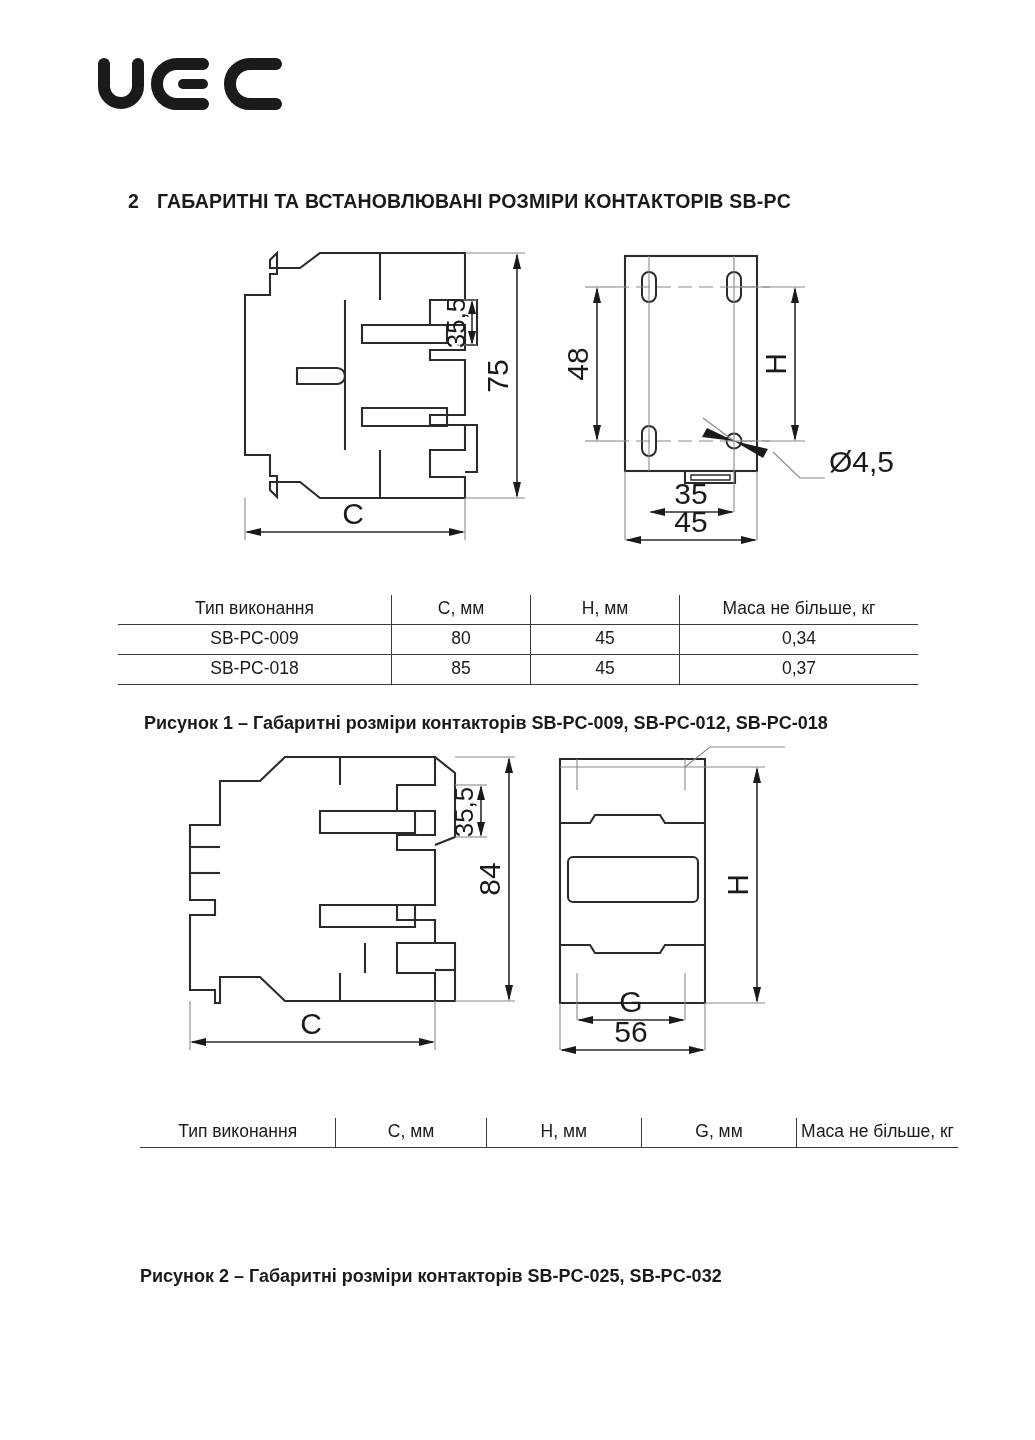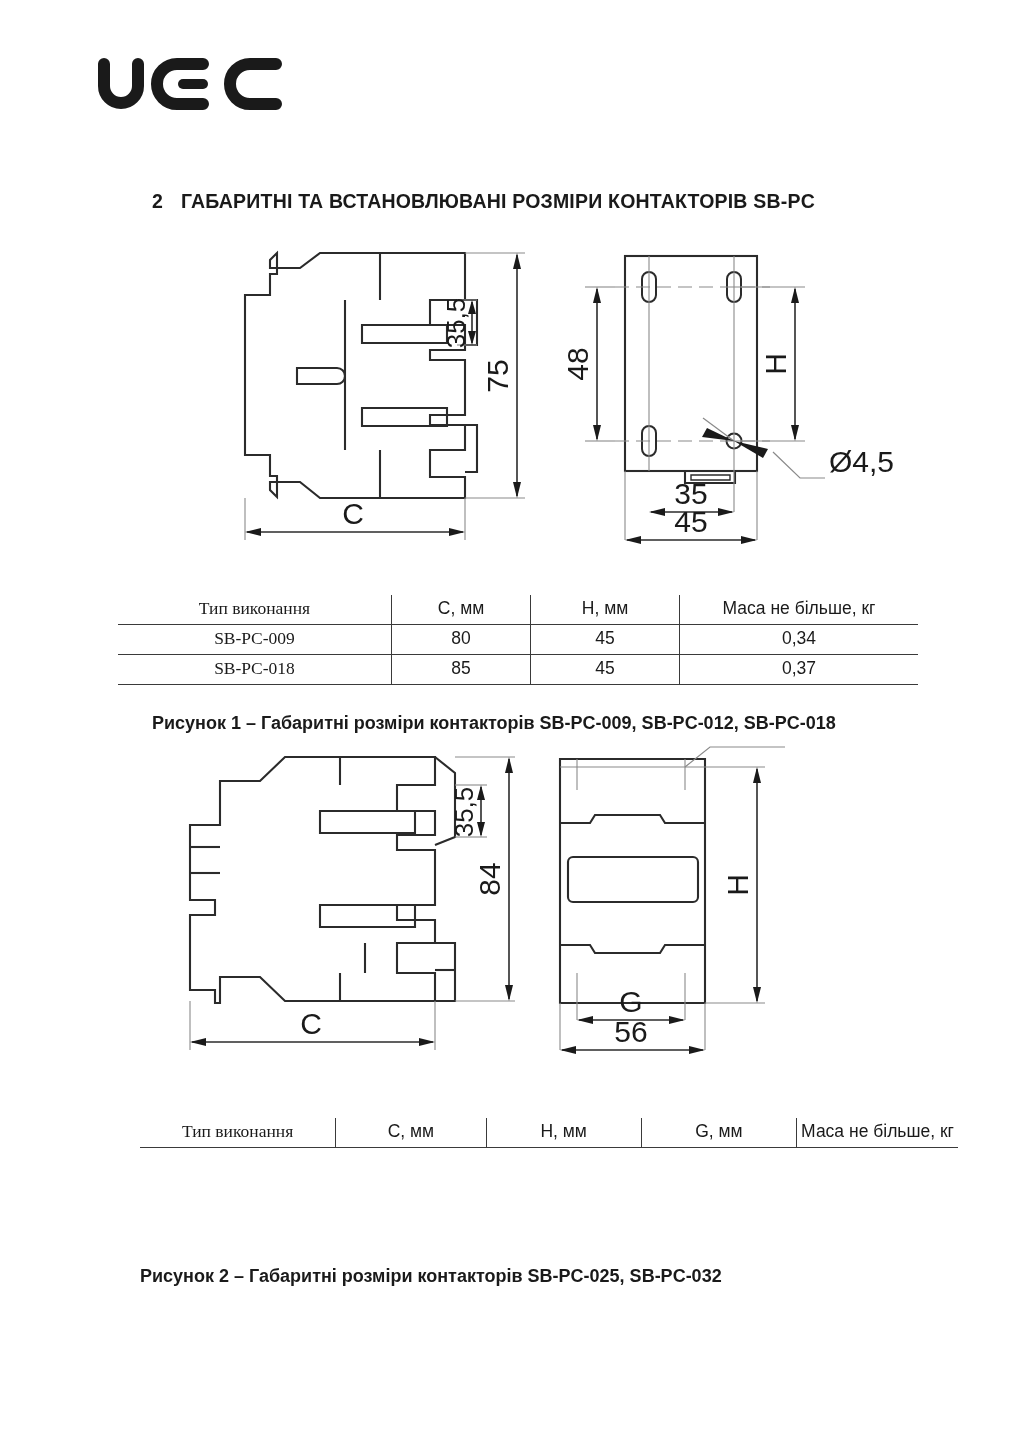--- a/index.html
+++ b/index.html
@@ -21,21 +21,21 @@
     position: absolute;
     left: 95px;
     top: 58px;
     width: 190px;
     height: 52px;
   }
 
   
   #section-title {
     position: absolute;
-    left: 152px;
+    left: 128px;
     top: 190px;
     width: 830px;
     font-size: 19.5px;
     font-weight: bold;
     letter-spacing: 0.2px;
     white-space: nowrap;
   }
   #section-title .num { margin-right: 18px; }
 
   
@@ -57,35 +57,35 @@
     border-left: 1.6px solid #3a3a3a;
     border-right: 1.6px solid #3a3a3a;
     border-top: 1.6px solid #3a3a3a;
     border-bottom: 1.6px solid #3a3a3a;
     text-align: center;
     padding: 2px 4px 4px 4px;
     height: 23px;
     line-height: 1;
     white-space: nowrap;
   }
-  table.spec tr td:first-child { border-left: none; font-family: Liberation Serif, serif; }
+  table.spec tr td:first-child { border-left: none; }
   table.spec tr td:last-child  { border-right: none; }
   table.spec tr:first-child td { border-top: none; }
 
   #table1 { left: 118px; top: 595px; width: 800px; }
   #table2 { left: 140px; top: 1118px; width: 818px; }
 
   
   .caption {
     position: absolute;
     font-size: 18px;
     font-weight: bold;
     white-space: nowrap;
   }
-  #caption1 { left: 152px; top: 713px; }
+  #caption1 { left: 144px; top: 713px; }
   #caption2 { left: 140px; top: 1266px; }
 
   
   svg text {
     font-family: "Liberation Sans", sans-serif;
     fill: #1a1a1a;
   }
   .dimtxt  { font-size: 30px; }
   .dimtxt-sm { font-size: 26px; }
 </style>

